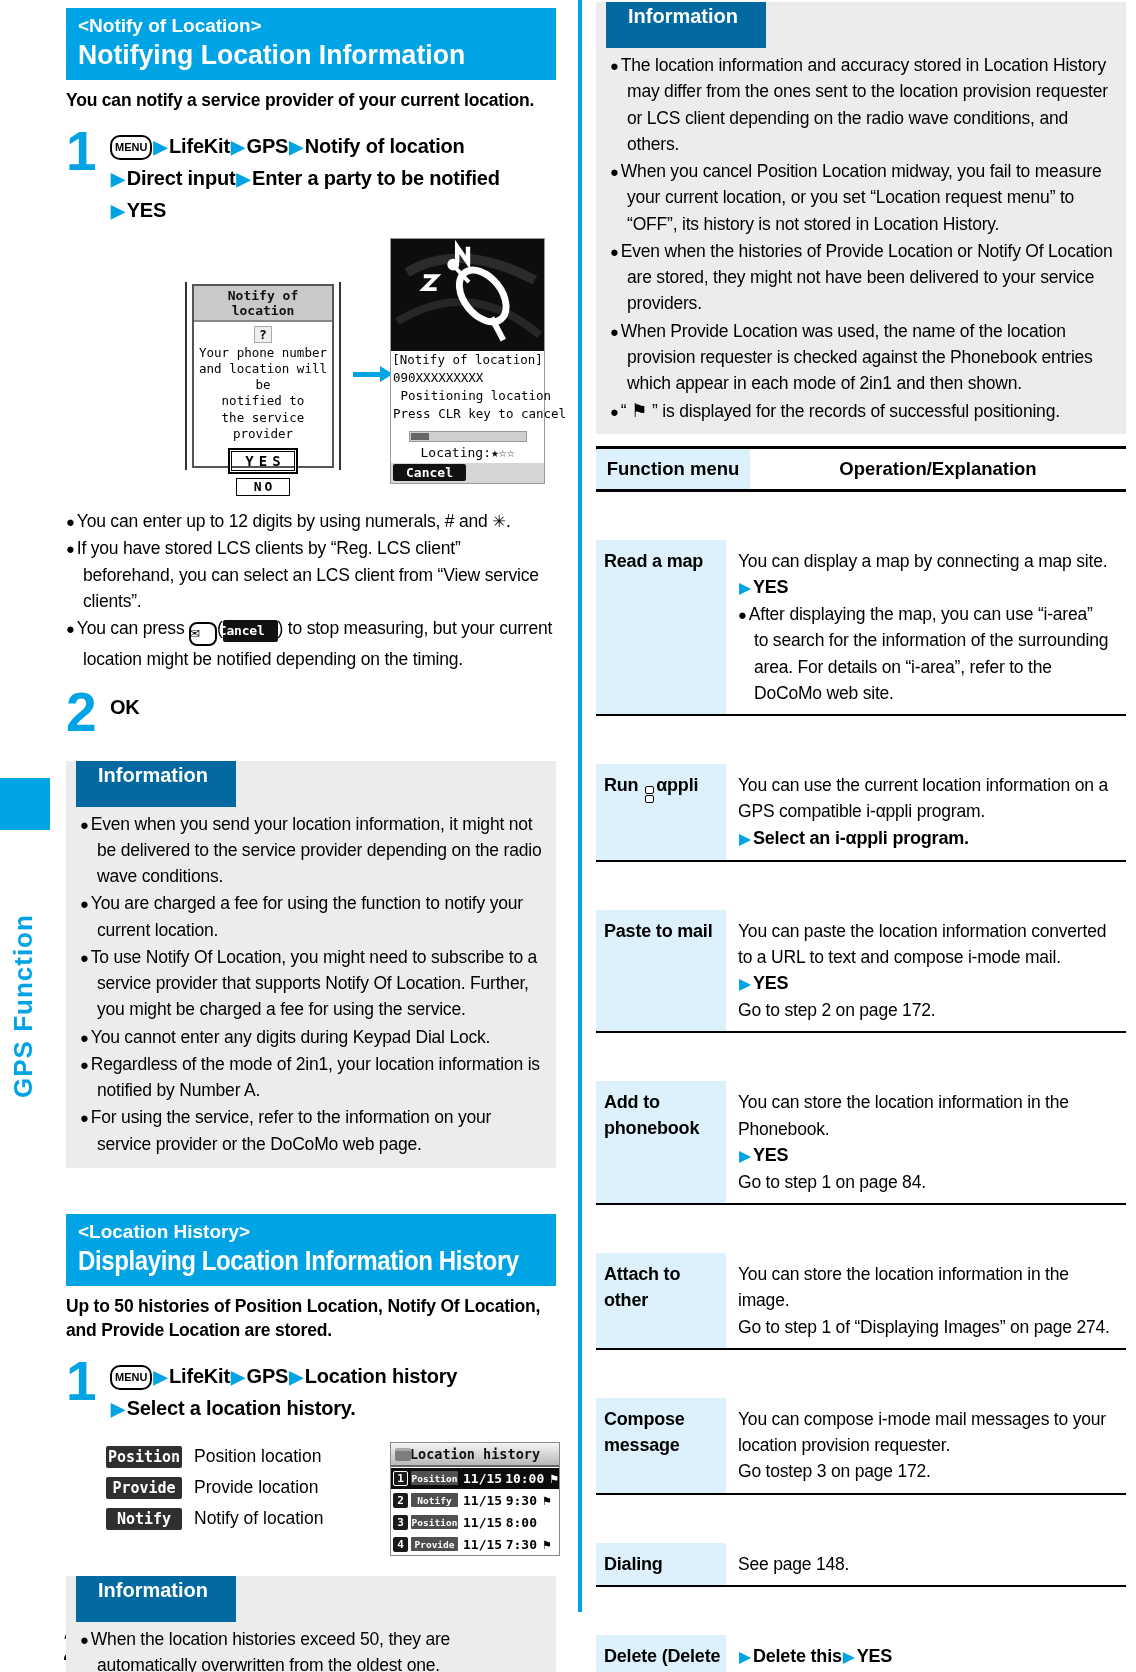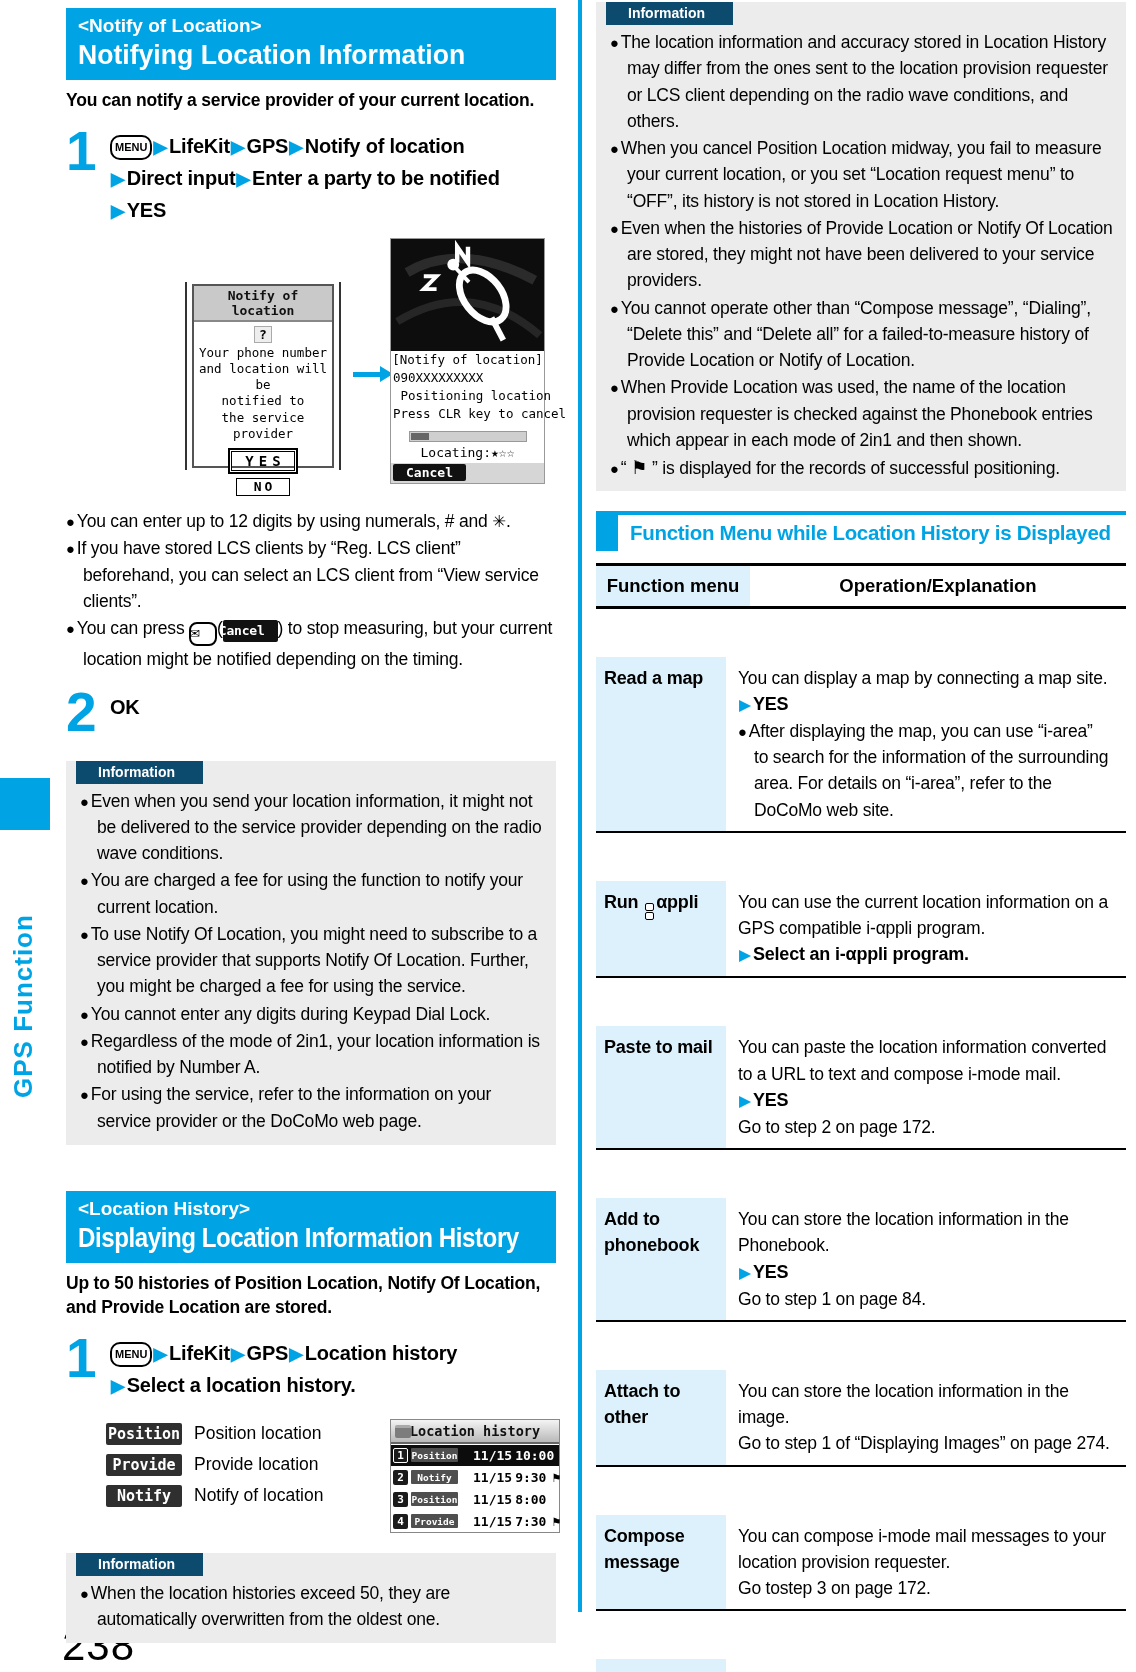--- a/index.html
+++ b/index.html
@@ -52,22 +52,22 @@
   .iappli .sq{width:9px;height:8px;border:1.5px solid #000;border-radius:2px;background:#fff;display:block;}
 
   
   .bullets{list-style:none;margin-top:10px;font-size:17.5px;line-height:1.5;letter-spacing:-.2px;}
   .bullets li{padding-left:17px;text-indent:-17px;margin-bottom:1px;}
   .dot{margin-right:2px;font-size:.85em;}
 
   
   .infobox{margin-top:16px;background:var(--info-bg);padding:0 12px 10px 14px;}
   .infobox .bullets{margin-top:4px;}
-  .info-badge{display:inline-block;background:#0c4a6e;color:#fff;font-weight:bold;font-size:14px;
-      padding:3px 28px 4px 22px;margin-left:-4px;}
+  .info-badge{display:inline-block;background:#0369a1;color:#fff;font-weight:bold;font-size:20px;
+      padding:3px 28px 20px 22px;margin-left:-4px;}
   .infobox.small{margin-top:14px;}
   .infobox.right{margin-top:2px;padding-bottom:8px;}
 
   
   .screens{position:relative;height:262px;margin-top:10px;}
   .scrA{position:absolute;left:119px;top:46px;width:156px;height:188px;
       border-left:2px solid #333;border-right:2px solid #333;padding:2px 5px;}
   .dlg{border:2px solid #555;height:100%;background:#fff;font-family:"DejaVu Sans Mono",monospace;}
   .dlg-title{background:#c9c9c9;border-bottom:2px solid #888;font-size:13px;font-weight:bold;
       text-align:center;padding:2px 0;color:#111;}
@@ -105,21 +105,21 @@
   .c-icon{position:absolute;left:4px;top:5px;width:16px;height:13px;background:#7d7d7d;
       border-radius:2px;border-top:3px solid #a9a9a9;}
   .hrow{display:flex;align-items:center;height:21px;margin-top:1px;padding:0 2px;gap:3px;
       font-family:"DejaVu Sans Mono",monospace;font-weight:bold;font-size:13px;}
   .hrow.sel{background:#0c0c0c;color:#fff;}
   .hnum{width:15px;height:15px;background:#1a1a1a;color:#fff;font-size:11px;display:flex;
       align-items:center;justify-content:center;border-radius:2px;flex-shrink:0;}
   .hrow.sel .hnum{border:1px solid #fff;}
   .htype{width:47px;background:#4f4f4f;color:#fff;font-size:9.5px;text-align:center;
       padding:1.5px 0;border-radius:1px;flex-shrink:0;}
-  .hdate{margin-left:12px;}
+  .hdate{margin-left:2px;}
   .htime{flex:1;text-align:right;margin-right:3px;}
   .hflag{width:14px;font-size:13px;}
 
   
   .func-header{margin-top:20px;border-top:4px solid var(--accent);display:flex;}
   .func-sq{width:22px;height:36px;background:var(--accent);flex-shrink:0;}
   .func-title{color:var(--accent);font-weight:bold;font-size:20.5px;padding:6px 0 0 12px;white-space:nowrap;letter-spacing:-.3px;}
   .ftable{margin-top:12px;border-top:3px solid #000;}
   .fh{display:flex;border-bottom:3px solid #000;}
   .fh .c1{width:154px;flex-shrink:0;background:var(--tcol);text-align:center;font-weight:bold;font-size:18.5px;padding:9px 0;}
@@ -305,30 +305,25 @@
   </div>
 
   <div class="col-right">
 
     <div class="infobox right">
       <div class="info-badge">Information</div>
       <ul class="bullets">
           <li><span class="dot">●</span><span>The location information and accuracy stored in Location History may differ from the ones sent to the location provision requester or LCS client depending on the radio wave conditions, and others.</span></li>
           <li><span class="dot">●</span><span>When you cancel Position Location midway, you fail to measure your current location, or you set “Location request menu” to “OFF”, its history is not stored in Location History.</span></li>
           <li><span class="dot">●</span><span>Even when the histories of Provide Location or Notify Of Location are stored, they might not have been delivered to your service providers.</span></li>
-          <li><span class="dot">●</span><span>You cannot operate other than “Compose message”, “Dialing”, “Delete this” and “Delete all” for a failed-to-measure history of Provide Location or Notify of Location.</span></li>
           <li><span class="dot">●</span><span>When Provide Location was used, the name of the location provision requester is checked against the Phonebook entries which appear in each mode of 2in1 and then shown.</span></li>
           <li><span class="dot">●</span><span class="t">“ </span><span class="flag">⚑</span><span class="t"> ” is displayed for the records of successful positioning.</span></li>
         </ul>
     </div>
 
-    <div class="func-header">
-      <div class="func-sq"></div>
-      <div class="func-title">Function Menu while Location History is Displayed</div>
-    </div>
 
     <div class="ftable">
       <div class="fh">
         <div class="c1">Function menu</div>
         <div class="c2">Operation/Explanation</div>
       </div>
       <div>
           <div class="frow">
             <div class="row-menu"><span class="t">Read a map</span></div>
             <div class="row-ops">

